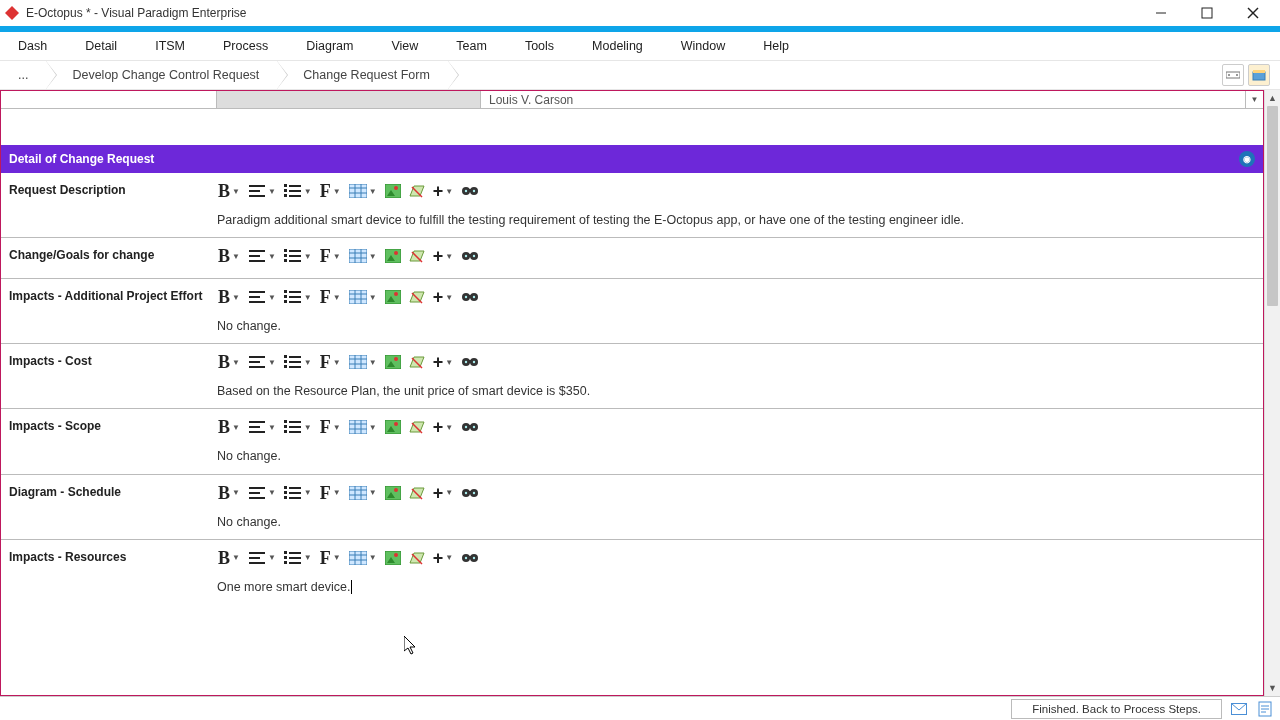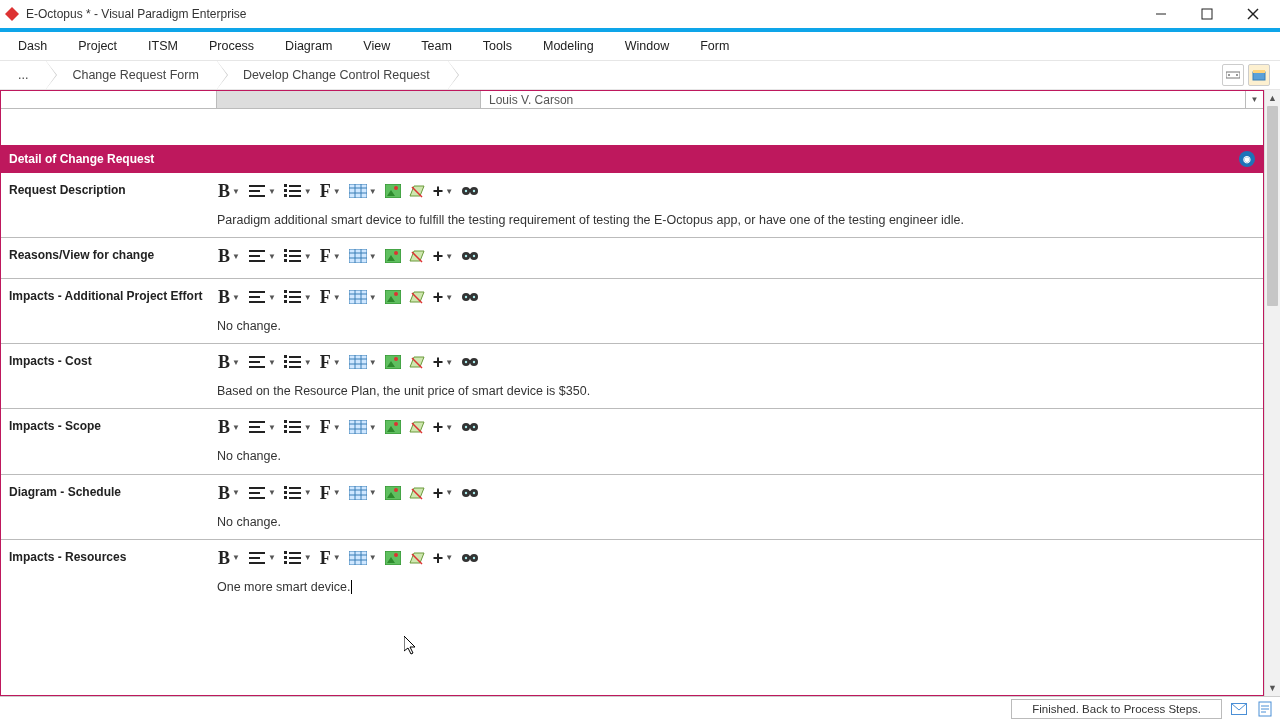--- a/index.html
+++ b/index.html
@@ -1,24 +1,24 @@
 <!DOCTYPE html>
 <html><head>
 <meta charset="utf-8">
 <style>
 * { margin: 0; padding: 0; box-sizing: border-box; font-family: "Segoe UI", Tahoma, Arial, sans-serif; }
 html, body { width: 1280px; height: 720px; overflow: hidden; background: #fff; }
 
-.titlebar { height: 32px; display: flex; align-items: center; padding: 0 4px; border-bottom: 4px solid #0ea5e9; }
+.titlebar { height: 32px; display: flex; align-items: center; padding: 0 4px; border-bottom: 6px solid #0ea5e9; }
 .titlebar .appicon { width:16px; height:16px; margin-right:6px; }
 .titlebar .title { font-size: 12px; color: #333; flex: 0 0 auto; }
 .titlebar .spacer { flex: 1; }
 .titlebar .winbtn { width: 46px; height: 32px; display:flex; align-items:center; justify-content:center; font-size:14px; color:#222; cursor:pointer; }
 
-.menubar { height: 28px; display:flex; align-items:center; padding: 0 8px; gap: 11px; font-size: 12.5px; color:#222; }
+.menubar { height: 28px; display:flex; align-items:center; padding: 0 8px; gap: 18px; font-size: 12.5px; color:#222; }
 .menubar .mitem { padding: 4px 10px; cursor:pointer; }
 
 .breadcrumbs { height: 30px; display:flex; align-items:center; padding: 0 4px; border-top:1px solid #e6e6e6; border-bottom:1px solid #e6e6e6; font-size:12.5px; color:#444; }
 .crumb { position:relative; padding: 0 18px 0 26px; height:28px; line-height:28px; cursor:pointer; }
 .crumb:first-child { padding-left: 14px; }
 .crumb::after { content:""; position:absolute; right:-10px; top:0; border-top:14px solid transparent; border-bottom:14px solid transparent; border-left:10px solid #fff; z-index:2; }
 .crumb::before { content:""; position:absolute; right:-11px; top:0; border-top:14px solid transparent; border-bottom:14px solid transparent; border-left:11px solid #ccc; z-index:1; }
 .bc-right { margin-left:auto; display:flex; gap:4px; padding-right:6px; }
 .bc-icon { width:22px; height:22px; border:1px solid #ccc; border-radius:2px; display:flex; align-items:center; justify-content:center; cursor:pointer; }
 
@@ -31,21 +31,21 @@
 .form-area { margin-right:16px; height:100%; overflow:hidden; border:1px solid #be185d; }
 
 .top-row { height:18px; display:flex; border-bottom:1px solid #bbb; font-size:12px; color:#555; }
 .top-row .label-cell { width:216px; border-right:1px solid #bbb; }
 .top-row .gray-cell { width:264px; background:#ddd; border-right:1px solid #bbb; }
 .top-row .val { flex:1; padding-left:8px; line-height:18px; overflow:hidden; }
 .top-row .dd { width:18px; border-left:1px solid #bbb; display:flex; align-items:center; justify-content:center; font-size:8px; cursor:pointer; }
 
 .spacer-row { height:36px; }
 
-.section-header { height:28px; background:#be185d; color:#fff; font-weight:bold; font-size:12px; display:flex; align-items:center; padding:0 8px; }
+.section-header { height:28px; background:#6d28d9; color:#fff; font-weight:bold; font-size:12px; display:flex; align-items:center; padding:0 8px; }
 .section-header .sh-icon { margin-left:auto; width:16px; height:16px; background:#1e73b8; border-radius:50%; display:flex; align-items:center; justify-content:center; font-size:9px; cursor:pointer; }
 
 .field-row { display:flex; border-top:1px solid #bbb; }
 .field-row:first-of-type { border-top:none; }
 .field-label { width:216px; padding:10px 8px 8px 8px; font-size:12px; font-weight:bold; color:#222; }
 .field-body { flex:1; padding:4px 0 8px 0; }
 
 .rt-toolbar { display:flex; align-items:center; gap:6px; height:28px; padding:2px 0; }
 .tbtn { display:flex; align-items:center; justify-content:center; cursor:pointer; padding:0 1px; }
 .tdrop { font-size:8px; color:#555; margin-left:2px; }
@@ -87,37 +87,37 @@
   <div class="winbtn">
     <svg width="12" height="12">
         <line x1="1" y1="1" x2="11" y2="11" stroke="#222" stroke-width="1.4"></line>
         <line x1="11" y1="1" x2="1" y2="11" stroke="#222" stroke-width="1.4"></line>
       </svg>
   </div>
 </div>
 
 <div class="menubar" id="menubar">
     <div class="mitem">Dash</div>
-    <div class="mitem">Project</div>
+    <div class="mitem">Detail</div>
     <div class="mitem">ITSM</div>
     <div class="mitem">Process</div>
     <div class="mitem">Diagram</div>
     <div class="mitem">View</div>
     <div class="mitem">Team</div>
     <div class="mitem">Tools</div>
     <div class="mitem">Modeling</div>
     <div class="mitem">Window</div>
-    <div class="mitem">Form</div>
+    <div class="mitem">Help</div>
   </div>
 
 <div class="breadcrumbs">
   <div id="crumbs" style="display:flex; align-items:center;">
       <div class="crumb">...</div>
+      <div class="crumb">Develop Change Control Request</div>
       <div class="crumb">Change Request Form</div>
-      <div class="crumb">Develop Change Control Request</div>
     </div>
   <div class="bc-right">
     <div class="bc-icon">
       <svg width="14" height="10">
           <rect x="0" y="2" width="14" height="6" fill="none" stroke="#777"></rect>
           <circle cx="3" cy="5" r="1" fill="#777"></circle>
           <circle cx="11" cy="5" r="1" fill="#777"></circle>
         </svg>
     </div>
     <div class="bc-icon" style="background:#fdf0d0;">
@@ -213,21 +213,21 @@
                   <rect x="5" y="5" width="8" height="3" fill="#333"></rect>
                   <circle cx="5" cy="7" r="1.2" fill="#aee"></circle>
                   <circle cx="13" cy="7" r="1.2" fill="#aee"></circle>
                 </svg>
               </div>
             </div>
             <div class="rt-text">Paradigm additional smart device to fulfill the testing requirement of testing the E-Octopus app, or have one of the testing engineer idle.</div>
           </div>
         </div>
         <div class="field-row">
-          <div class="field-label">Reasons/View for change</div>
+          <div class="field-label">Change/Goals for change</div>
           <div class="field-body">
             <div class="rt-toolbar">
               <div class="tbtn">
                 <span class="ticon">B</span>
                 <span class="tdrop">▼</span>
               </div>
               <div class="tbtn">
                 <svg width="18" height="14">
                   <line x1="1" y1="2" x2="17" y2="2" stroke="#222" stroke-width="2"></line>
                   <line x1="1" y1="7" x2="12" y2="7" stroke="#222" stroke-width="2"></line>

